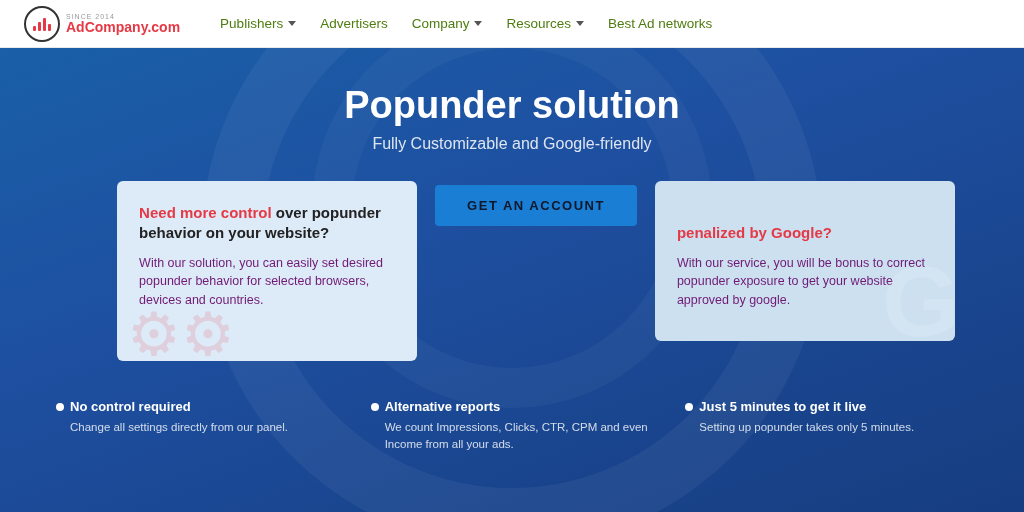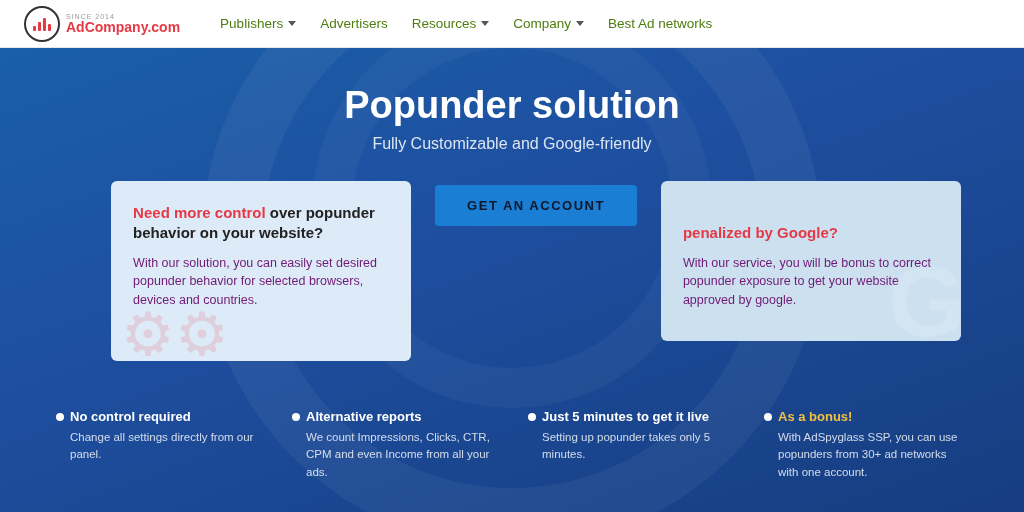--- a/index.html
+++ b/index.html
@@ -134,25 +134,25 @@
       font-size: 16px;
       text-align: center;
       position: relative;
       z-index: 2;
       margin-bottom: 28px;
     }
 
     
     .cards-container {
       display: flex;
-      gap: 24px;
+      gap: 18px;
       position: relative;
       z-index: 2;
       align-items: flex-start;
-      margin-bottom: 18px;
+      margin-bottom: 8px;
       padding-left: 48px;
     }
     .card {
       background: #ddeaf7;
       border-radius: 6px;
       padding: 22px 22px 18px;
       width: 300px;
       position: relative;
       overflow: hidden;
     }
@@ -282,27 +282,27 @@
         <span class="chevron"></span>
       </a>
     </li>
     <li>
       <a href="#">
         <span>Advertisers</span>
       </a>
     </li>
     <li>
       <a href="#">
+        <span>Company</span>
+        <span class="chevron"></span>
+      </a>
+    </li>
+    <li>
+      <a href="#">
         <span>Resources</span>
-        <span class="chevron"></span>
-      </a>
-    </li>
-    <li>
-      <a href="#">
-        <span>Company</span>
         <span class="chevron"></span>
       </a>
     </li>
     <li>
       <a href="#">
         <span>Best Ad networks</span>
       </a>
     </li>
   </ul>
 </nav>
@@ -352,21 +352,14 @@
       </div>
       <p class="feature-desc">We count Impressions, Clicks, CTR, CPM and even Income from all your ads.</p>
     </div>
     <div class="feature-item">
       <div class="feature-item-header">
         <span class="bullet"></span>
         <span class="feature-title">Just 5 minutes to get it live</span>
       </div>
       <p class="feature-desc">Setting up popunder takes only 5 minutes.</p>
     </div>
-    <div class="feature-item">
-      <div class="feature-item-header">
-        <span class="bullet"></span>
-        <span class="feature-title"><span style="color:#f0c040">As a bonus!</span></span>
-      </div>
-      <p class="feature-desc">With AdSpyglass SSP, you can use popunders from 30+ ad networks with one account.</p>
-    </div>
   </div>
 </section>
 
 </body></html>

